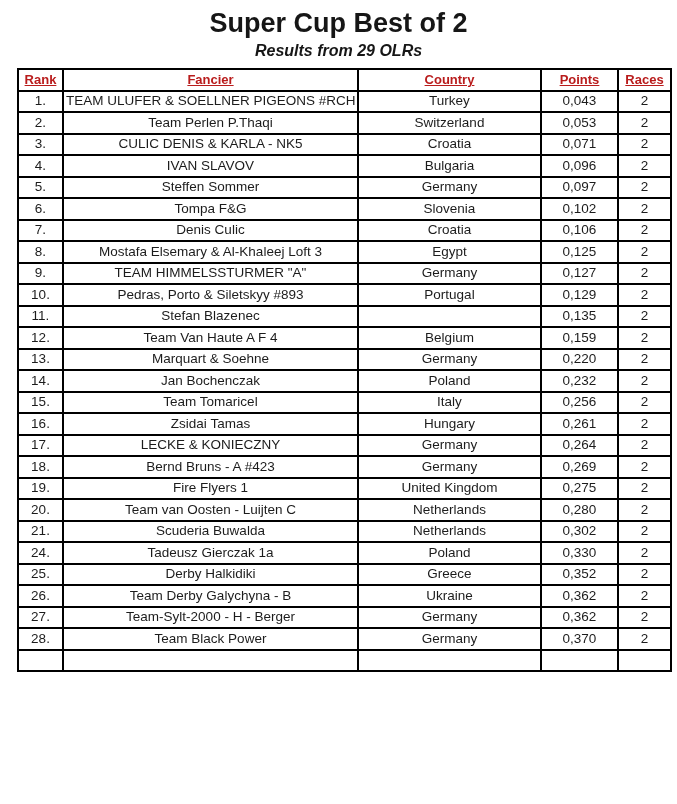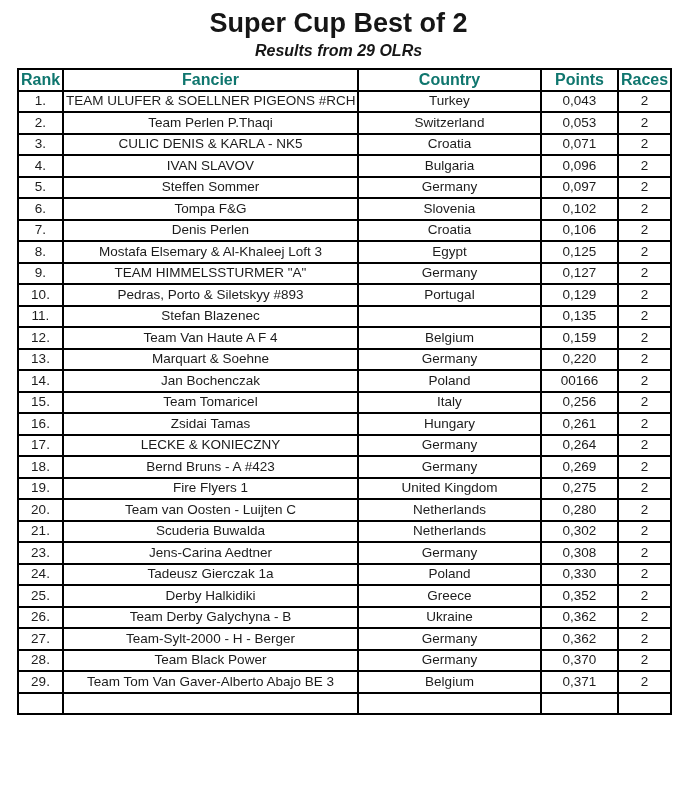--- a/index.html
+++ b/index.html
@@ -47,22 +47,23 @@
     padding: 0 2px;
     height: 19.5px;
     font-size: 13.5px;
     line-height: 14px;
     white-space: nowrap;
     overflow: hidden;
     color: #1c1c1c;
   }
   table.results th {
     font-weight: bold;
-    font-size: 16px;
-    color: #0f766e;
+    font-size: 13px;
+    color: #b91c1c;
+    text-decoration: underline;
   }
   .col-rank    { width: 45px;  }
   .col-fancier { width: 295px; }
   .col-country { width: 183px; }
   .col-points  { width: 77px;  }
   .col-races   { width: 53px;  }
 </style>
 </head>
 <body>
 
@@ -127,21 +128,21 @@
         </tr>
         <tr>
           <td>6.</td>
           <td>Tompa F&amp;G</td>
           <td>Slovenia</td>
           <td>0,102</td>
           <td>2</td>
         </tr>
         <tr>
           <td>7.</td>
-          <td>Denis Perlen</td>
+          <td>Denis Culic</td>
           <td>Croatia</td>
           <td>0,106</td>
           <td>2</td>
         </tr>
         <tr>
           <td>8.</td>
           <td>Mostafa Elsemary &amp; Al-Khaleej Loft 3</td>
           <td>Egypt</td>
           <td>0,125</td>
           <td>2</td>
@@ -178,21 +179,21 @@
           <td>13.</td>
           <td>Marquart &amp; Soehne</td>
           <td>Germany</td>
           <td>0,220</td>
           <td>2</td>
         </tr>
         <tr>
           <td>14.</td>
           <td>Jan Bochenczak</td>
           <td>Poland</td>
-          <td>00166</td>
+          <td>0,232</td>
           <td>2</td>
         </tr>
         <tr>
           <td>15.</td>
           <td>Team Tomaricel</td>
           <td>Italy</td>
           <td>0,256</td>
           <td>2</td>
         </tr>
         <tr>
@@ -231,27 +232,20 @@
           <td>2</td>
         </tr>
         <tr>
           <td>21.</td>
           <td>Scuderia Buwalda</td>
           <td>Netherlands</td>
           <td>0,302</td>
           <td>2</td>
         </tr>
         <tr>
-          <td>23.</td>
-          <td>Jens-Carina Aedtner</td>
-          <td>Germany</td>
-          <td>0,308</td>
-          <td>2</td>
-        </tr>
-        <tr>
           <td>24.</td>
           <td>Tadeusz Gierczak 1a</td>
           <td>Poland</td>
           <td>0,330</td>
           <td>2</td>
         </tr>
         <tr>
           <td>25.</td>
           <td>Derby Halkidiki</td>
           <td>Greece</td>
@@ -272,27 +266,20 @@
           <td>0,362</td>
           <td>2</td>
         </tr>
         <tr>
           <td>28.</td>
           <td>Team Black Power</td>
           <td>Germany</td>
           <td>0,370</td>
           <td>2</td>
         </tr>
-        <tr>
-          <td>29.</td>
-          <td>Team Tom Van Gaver-Alberto Abajo BE 3</td>
-          <td>Belgium</td>
-          <td>0,371</td>
-          <td>2</td>
-        </tr>
       </tbody>
     <tfoot>
 
       <tr>
         <td></td>
         <td></td>
         <td></td>
         <td></td>
         <td></td>
       </tr>

